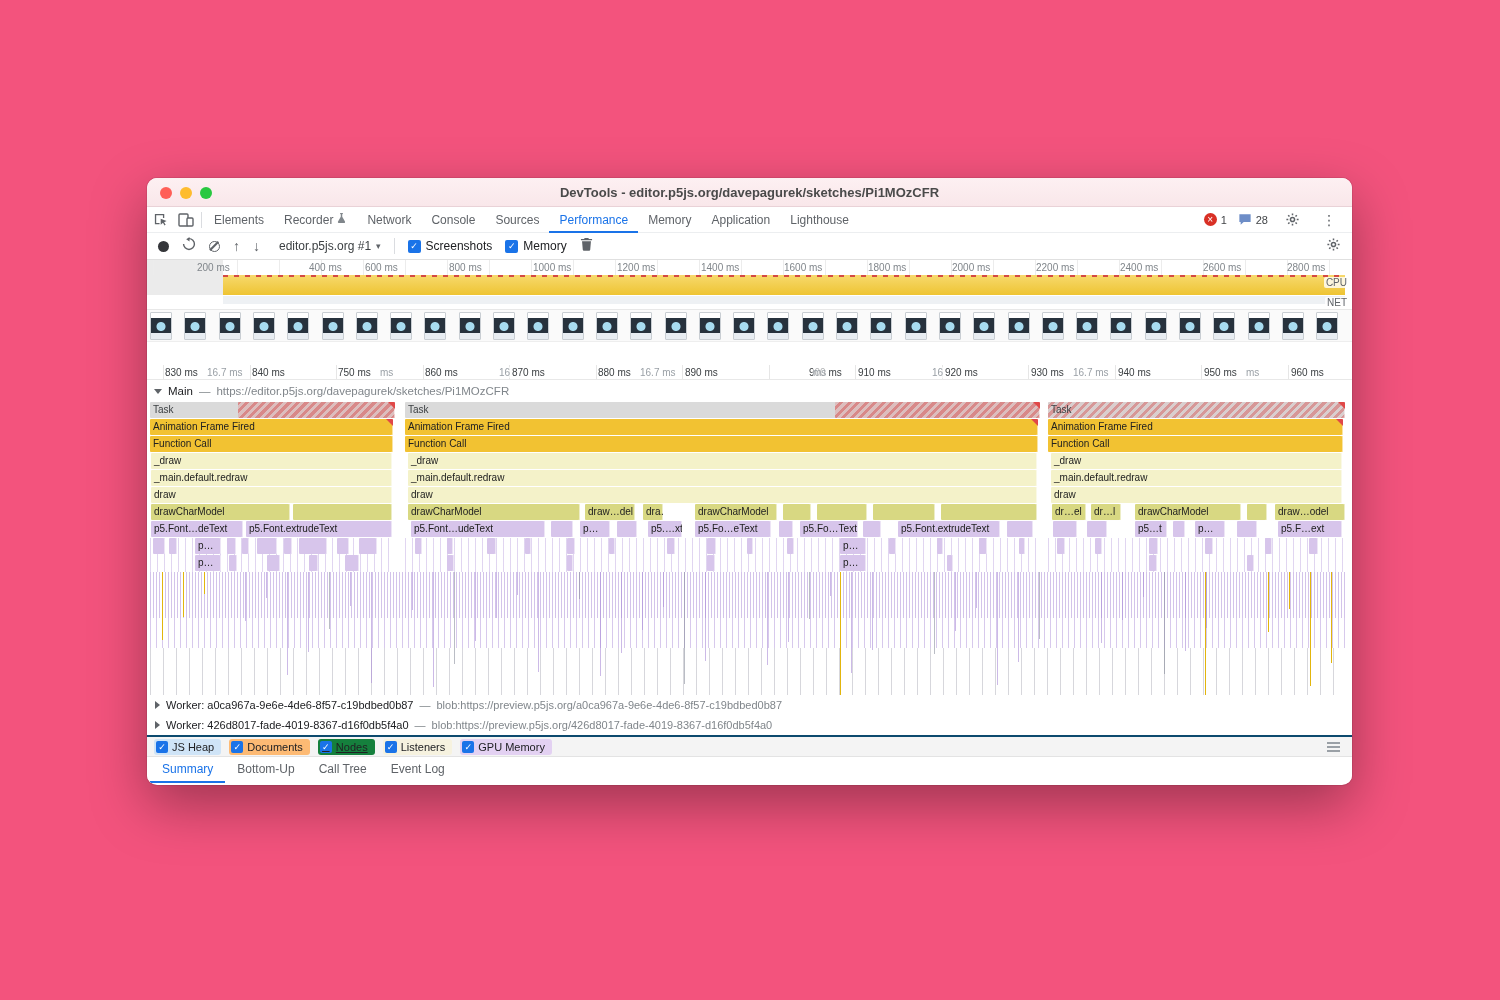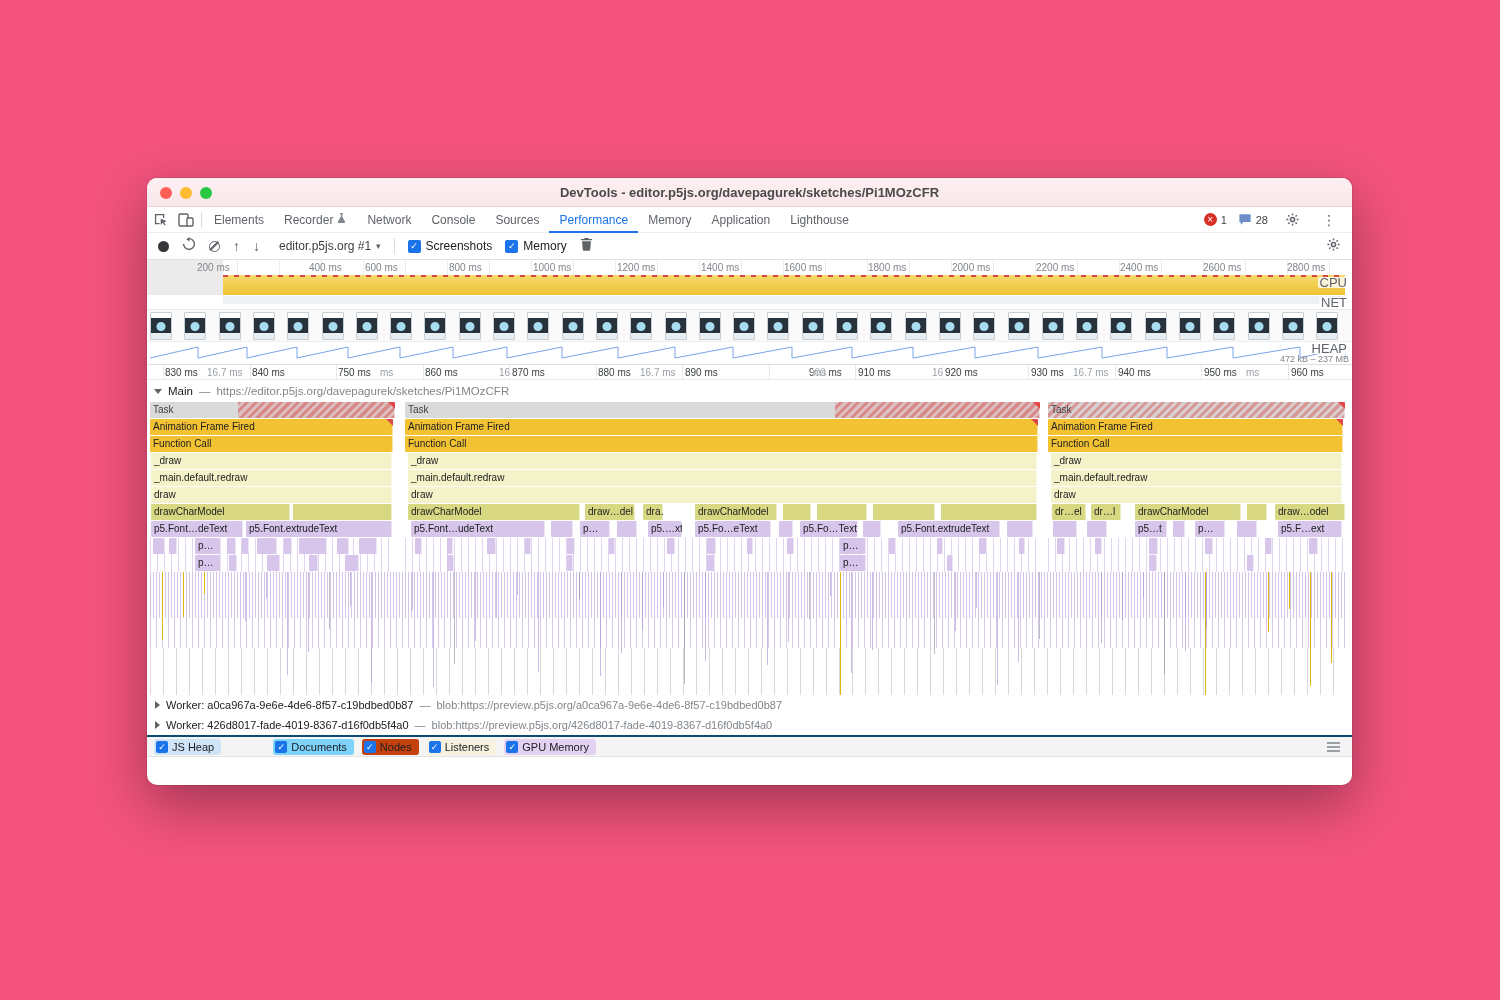--- a/index.html
+++ b/index.html
@@ -51,21 +51,21 @@
   
   .overview{position:absolute;top:82px;left:0;right:0;height:50px;border-bottom:1px solid #e8e8e8;background:#fff}
   .ov-gray{position:absolute;left:0;top:0;width:76px;height:35px;background:#ebebeb}
   .ov-ruler{position:absolute;left:0;right:0;top:0;height:15px;
     background-image:repeating-linear-gradient(90deg,#ececec 0 1px,transparent 1px 42px);background-position:6px 0}
   .ovlab{position:absolute;top:2px;font-size:10px;color:#80868b;white-space:nowrap}
   .cpuband{position:absolute;left:76px;right:7px;top:15px;height:20px;background:linear-gradient(#f7d96d,#eec433)}
   .cpuband::before{content:"";position:absolute;left:0;right:0;top:0;height:2px;
     background:repeating-linear-gradient(90deg,#d44a43 0 5px,transparent 5px 11px)}
   .netband{position:absolute;left:76px;right:7px;top:36px;height:8px;background:#eef1f4}
-  .chip{position:absolute;right:3px;font-size:13px;color:var(--gray);background:rgba(255,255,255,.8);padding:0 2px;border-radius:2px;line-height:11px}
+  .chip{position:absolute;right:3px;font-size:10px;color:var(--gray);background:rgba(255,255,255,.8);padding:0 2px;border-radius:2px;line-height:11px}
 
   
   .filmstrip{position:absolute;top:132px;left:0;right:0;height:32px;background:#fafafa;border-bottom:1px solid #eee}
   .thumb{position:absolute;top:2px;width:22px;height:28px;border:1px solid #c9ced3;border-radius:1px;
     background:radial-gradient(circle at 50% 52%, #a8dcf0 0 4px, transparent 5px),
                linear-gradient(#ffffff 18%, #27323d 18% 76%, #e8edf2 76%)}
 
   
   .heap{position:absolute;top:164px;left:0;right:0;height:23px;background:#fff;border-bottom:1px solid #e0e0e0}
   .heap svg{position:absolute;left:3px;top:0;width:1196px;height:23px}
@@ -302,27 +302,20 @@
       <div class="thumb" style="left: 929.1px;"></div>
       <div class="thumb" style="left: 963.4px;"></div>
       <div class="thumb" style="left: 997.7px;"></div>
       <div class="thumb" style="left: 1032px;"></div>
       <div class="thumb" style="left: 1066.3px;"></div>
       <div class="thumb" style="left: 1100.6px;"></div>
       <div class="thumb" style="left: 1134.9px;"></div>
       <div class="thumb" style="left: 1169.2px;"></div>
     </div>
 
-  <div class="heap">
-    <svg viewBox="0 0 1196 23">
-        <polyline points="0,16 48,5 48,16 97,5 97,16 147,5 147,16 198,5 198,16 250,5 250,16 303,5 303,16 357,5 357,16 412,5 412,16 468,5 468,16 525,5 525,16 583,5 583,16 642,5 642,16 702,5 702,16 763,5 763,16 825,5 825,16 888,5 888,16 952,5 952,16 1017,5 1017,16 1083,5 1083,16 1150,5 1150,16 1196,5 1196,16" fill="none" stroke="#7aa3e8" stroke-width="1"></polyline>
-      </svg>
-    <span class="chip">HEAP</span>
-    <span class="heaprange">472 kB – 237 MB</span>
-  </div>
 
   <div class="druler">
       <div class="rlab" style="left: 18px;">830 ms</div>
       <div class="rlab muted" style="left: 60px;">16.7 ms</div>
       <div class="rlab" style="left: 105px;">840 ms</div>
       <div class="rlab" style="left: 191px;">750 ms</div>
       <div class="rlab muted" style="left: 233px;">ms</div>
       <div class="rlab" style="left: 278px;">860 ms</div>
       <div class="rlab muted" style="left: 352px;">16</div>
       <div class="rlab" style="left: 365px;">870 ms</div>
@@ -517,33 +510,39 @@
         <span class="wsep">—</span>
         <span class="wurl">blob:https://preview.p5js.org/426d8017-fade-4019-8367-d16f0db5f4a0</span>
       </div>
     </div>
 
   <div class="legend">
       <div class="pill" style="background: rgb(207, 228, 247);">
         <span class="cbx"></span>
         <span>JS Heap</span>
       </div>
-      <div class="pill" style="background: #7dd3fc; margin-left: 44px;">
+      <div class="pill" style="background: #fdba74;">
         <span class="cbx"></span>
         <span>Documents</span>
       </div>
-      <div class="pill" style="background: #c2410c;">
+      <div class="pill" style="background: #15803d; text-decoration: underline;">
         <span class="cbx"></span>
         <span>Nodes</span>
       </div>
       <div class="pill" style="background: rgb(246, 242, 223);">
         <span class="cbx"></span>
         <span>Listeners</span>
       </div>
       <div class="pill" style="background: rgb(227, 209, 242);">
         <span class="cbx"></span>
         <span>GPU Memory</span>
       </div>
       <div class="hamb"></div>
     </div>
 
+  <div class="btabs">
+      <div class="btab active">Summary</div>
+      <div class="btab">Bottom-Up</div>
+      <div class="btab">Call Tree</div>
+      <div class="btab">Event Log</div>
+    </div>
 
 </div>
 
 </body></html>

